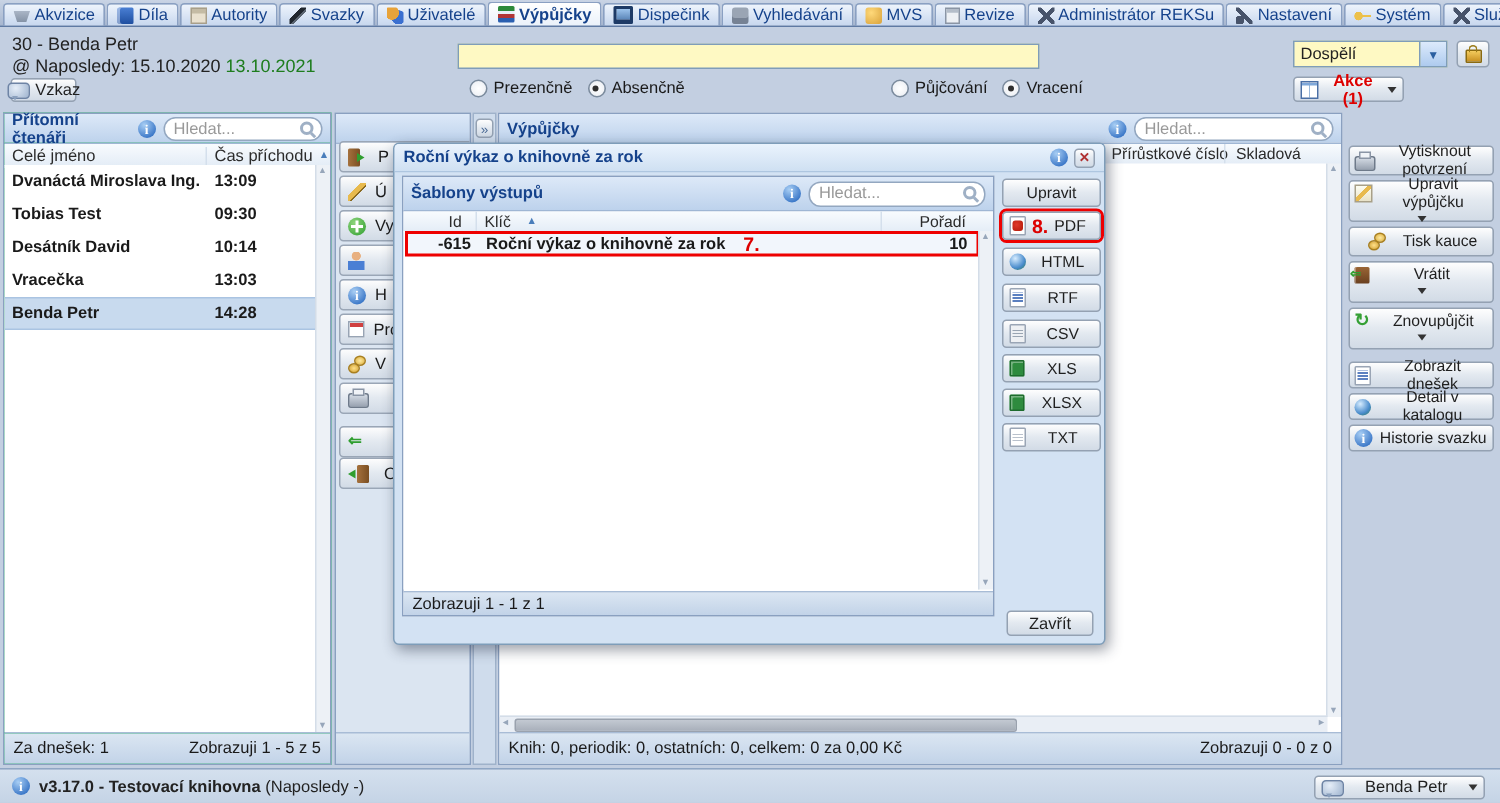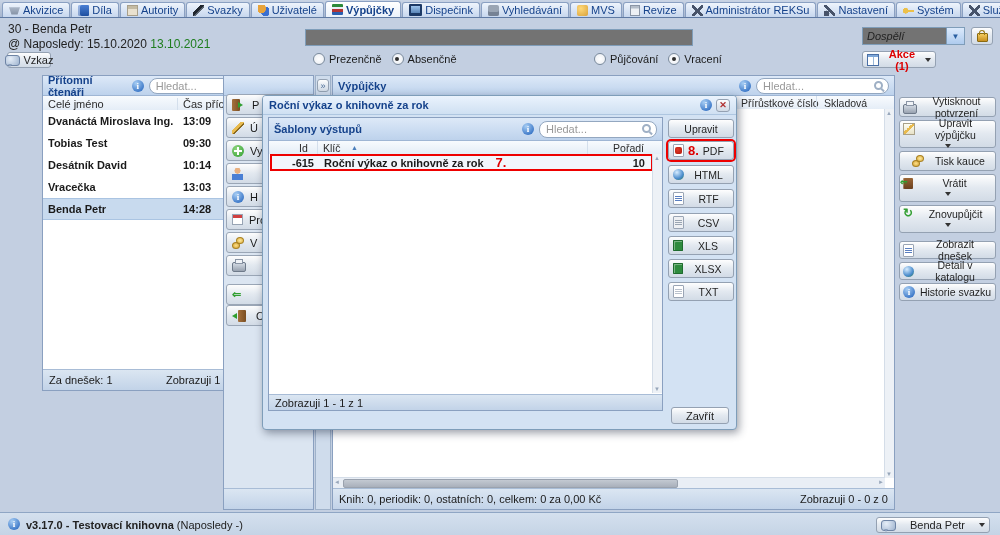--- a/index.html
+++ b/index.html
@@ -27,22 +27,22 @@
   .t8{background:radial-gradient(circle at 35% 32%,#ffd97a,#d9a23a);border-radius:2px;}
   .t9{background:#edf0f4;border:1px solid #8a95a5;box-shadow:inset 0 2.5px 0 #b4bdc9;width:8px;height:9px;}
   .tx{background:linear-gradient(45deg,transparent 40%,#47536a 40% 58%,transparent 58%),
                linear-gradient(-45deg,transparent 40%,#47536a 40% 58%,transparent 58%);}
   .t11{background:linear-gradient(45deg,transparent 42%,#47536a 42% 60%,transparent 60%),radial-gradient(circle at 22% 78%,#47536a 0 24%,transparent 26%);}
   .t12{background:radial-gradient(circle at 24% 52%,#ecc04a 0 27%,transparent 30%),linear-gradient(0deg,transparent 40%,#ecc04a 40% 56%,transparent 56%);}
   
   .btn{display:flex;align-items:center;justify-content:center;gap:4px;box-sizing:border-box;
        background:linear-gradient(#fefefe,#e3e9f0 48%,#d2dbe6);border:1px solid #94a1b2;border-radius:3px;
        font-family:"Liberation Sans",sans-serif;font-size:11px;color:#1f1f1f;cursor:pointer;padding:0 4px;}
-  .fld{box-sizing:border-box;border:1px solid #7f9db9;background:#737373;font-family:"Liberation Sans",sans-serif;
-       font-size:11px;padding:1px 4px;color:#222;font-style:italic;}
+  .fld{box-sizing:border-box;border:1px solid #7f9db9;background:#fef9c3;font-family:"Liberation Sans",sans-serif;
+       font-size:11px;padding:1px 4px;color:#222;}
   .searchwrap{position:relative;}
   .searchwrap input{width:100%;height:100%;box-sizing:border-box;border:1px solid #93a7c0;border-radius:8px;
        padding:0 18px 0 6px;font-family:"Liberation Sans",sans-serif;font-size:11px;color:#444;background:#fff;}
   .searchwrap input::placeholder{color:#999;}
   .mag{position:absolute;right:4px;top:2px;width:12px;height:12px;}
   .mag::before{content:'';position:absolute;left:1px;top:1px;width:5px;height:5px;border:2px solid #9fb0c5;border-radius:50%;}
   .mag::after{content:'';position:absolute;left:8.5px;top:8.5px;width:4px;height:2px;background:#9fb0c5;transform:rotate(45deg);transform-origin:0 0;}
   .info{width:12px;height:12px;border-radius:50%;flex:0 0 auto;display:inline-block;
         background:radial-gradient(circle at 35% 28%,#a8cef4,#3c78c8 75%,#2a5fa8);position:relative;}
   .info::after{content:'i';position:absolute;left:0;right:0;top:0;bottom:0;color:#fff;font:bold 9px/12px "Liberation Serif",serif;text-align:center;}
@@ -207,21 +207,21 @@
   <button class="btn abs" style="left:971px;top:10px;width:22px;height:18px;">
     <span class="lock"></span>
   </button>
   <button class="btn abs" style="left:862px;top:34px;width:74px;height:17px;">
     <span class="grd"></span>
     <span class="red">Akce (1)</span>
     <span class="caret"></span>
   </button>
 </div>
 
-<div class="abs" style="left:2px;top:75px;width:219px;height:316px;background:#22c55e;border:1px solid #8aa0c0;box-sizing:border-box;margin-left:40px;">
+<div class="abs" style="left:2px;top:75px;width:219px;height:435px;background:#22c55e;border:1px solid #8aa0c0;box-sizing:border-box;">
   <div class="panel-hd" style="height:19px;">
     <span style="font-size:11px;">Přítomní čtenáři</span>
     <span class="info" style="margin-left:2px;"></span>
     <div class="searchwrap" style="margin-left:auto;width:116px;height:16px;">
       <input placeholder="Hledat..." style="">
       <span class="mag"></span>
     </div>
   </div>
   <div class="cols" style="height:15px;font-size:11px;">
     <span style="padding-left:5px;width:135px;border-right:1px solid #d4dfec;box-sizing:border-box;">Celé jméno</span>

